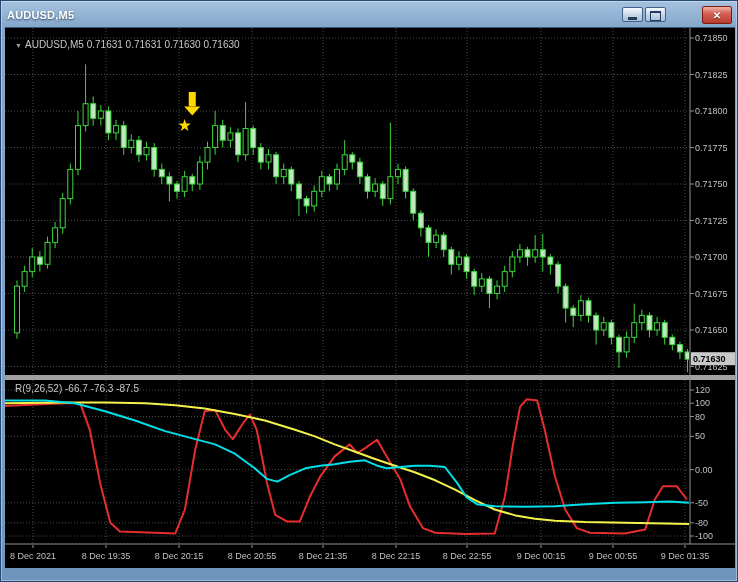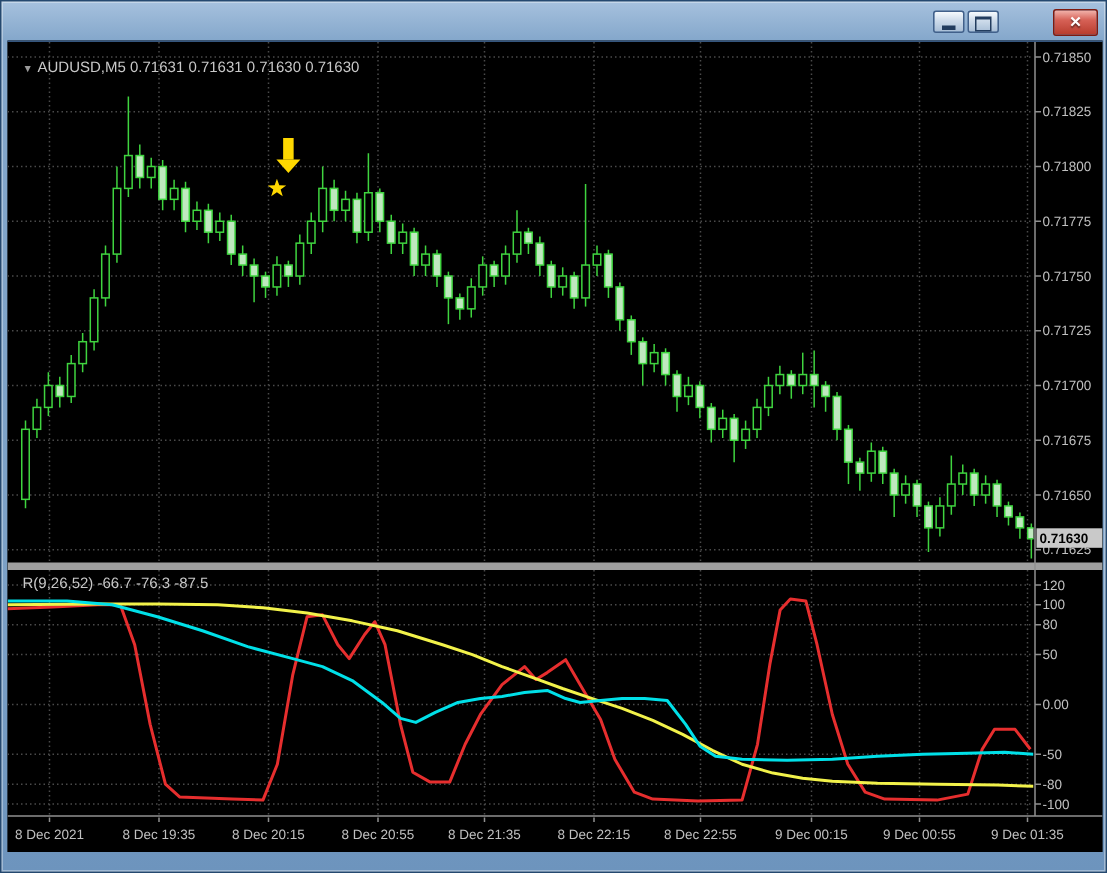--- a/index.html
+++ b/index.html
@@ -32,20 +32,23 @@
     position:absolute;left:4px;top:26px;width:730px;height:540px;
     background:#000;border-top:1px solid #35567e;
   }
   #chart-canvas{width:730px;height:540px;}
   #chart-canvas svg{display:block;}
 </style>
 </head>
 <body>
 
 <div class="window">
+  <div class="titlebar">
+    <span class="title">AUDUSD,M5</span>
+  </div>
   <button class="wbtn btn-min">
       <span class="g-min"></span>
     </button>
   <button class="wbtn btn-max">
       <span class="g-max"></span>
     </button>
   <button class="wbtn btn-close"><span>✕</span></button>
 
   <div class="chart-frame">
     <div id="chart-canvas">

